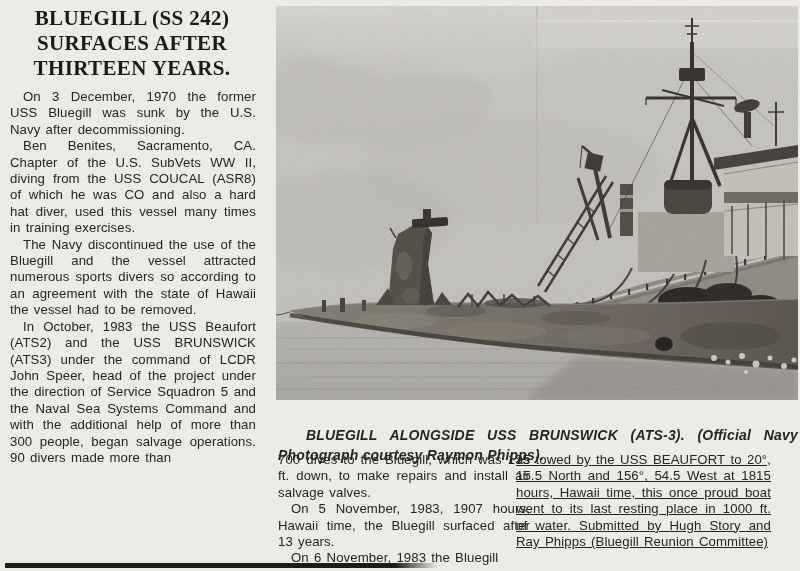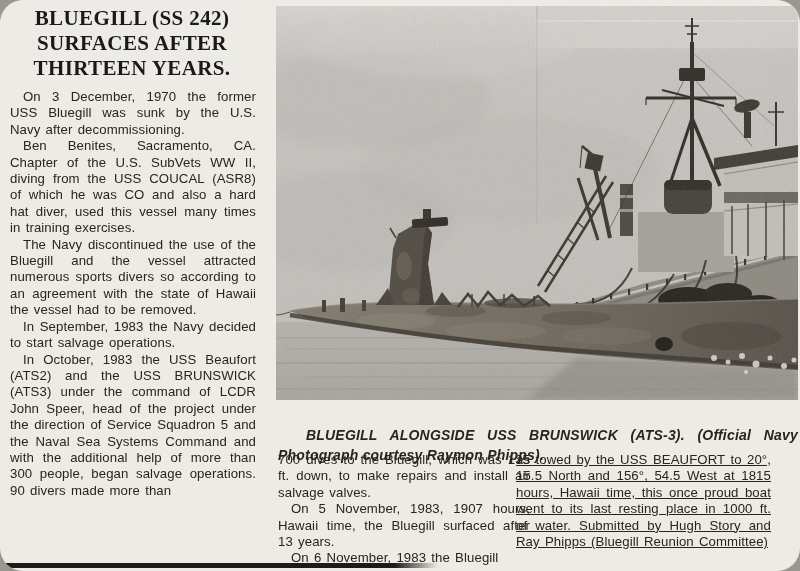--- a/index.html
+++ b/index.html
@@ -6,21 +6,20 @@
     --page-bg:#edebe5; --text:#27251f; --headline:#1b1a16; --rule:#1c1b17;
     --photo-sky:#c9c7c2; --photo-water:#b3b1ab; --sub-hull:#5e574e; --ship-hull:#8f8b82;
   }
   html,body{margin:0;padding:0;}
   body{background:#9a978f;font-family:"Liberation Sans",sans-serif;}
   .page{
     position:relative;width:800px;height:571px;margin:0 auto;overflow:hidden;
     background:var(--page-bg);
     background-image:linear-gradient(180deg,#f0eee8 0%,#ecead e4 40%,#eae8e2 100%);
     color:var(--text);
-    border-radius:23px;
   }
   .headline{
     position:absolute;left:8px;top:6px;width:248px;text-align:center;
     font-family:"Liberation Serif",serif;font-weight:bold;font-size:21px;line-height:25px;
     color:var(--headline);letter-spacing:.4px;
   }
   .textcol{position:absolute;font-size:13.2px;line-height:16.4px;letter-spacing:.1px;word-spacing:1.4px;}
   .textcol p{margin:0;text-align:justify;}
   .textcol p.indent{text-indent:13px;}
   .col-left{left:10px;top:89px;width:246px;height:474px;overflow:hidden;}
@@ -48,21 +47,20 @@
   <div class="headline">
     <div>BLUEGILL (SS 242)</div>
     <div>SURFACES AFTER</div>
     <div>THIRTEEN YEARS.</div>
   </div>
 
   <div class="textcol col-left">
     <p class="indent">On 3 December, 1970 the former USS Bluegill was sunk by the U.S. Navy after decommissioning.</p>
     <p class="indent">Ben Benites, Sacramento, CA. Chapter of the U.S. SubVets WW II, diving from the USS COUCAL (ASR8) of which he was CO and also a hard hat diver, used this vessel many times in training exercises.</p>
     <p class="indent">The Navy discontinued the use of the Bluegill and the vessel attracted numerous sports divers so according to an agreement with the state of Hawaii the vessel had to be removed.</p>
-    <p class="indent">In September, 1983 the Navy decided to start salvage operations.</p>
     <p class="indent">In October, 1983 the USS Beaufort (ATS2) and the USS BRUNSWICK (ATS3) under the command of LCDR John Speer, head of the project under the direction of Service Squadron 5 and the Naval Sea Systems Command and with the additional help of more than 300 people, began salvage operations. 90 divers made more than</p>
   </div>
 
   <div class="photo-wrap">
     <svg viewBox="0 0 522 394" width="522" height="394" xmlns="http://www.w3.org/2000/svg">
       <defs>
         <linearGradient id="skyG" x1="0" y1="0" x2="0" y2="1">
           <stop offset="0" stop-color="#dbd9d4"></stop>
           <stop offset="0.16" stop-color="#cbc9c4"></stop>
           <stop offset="1" stop-color="#c5c3be"></stop>

